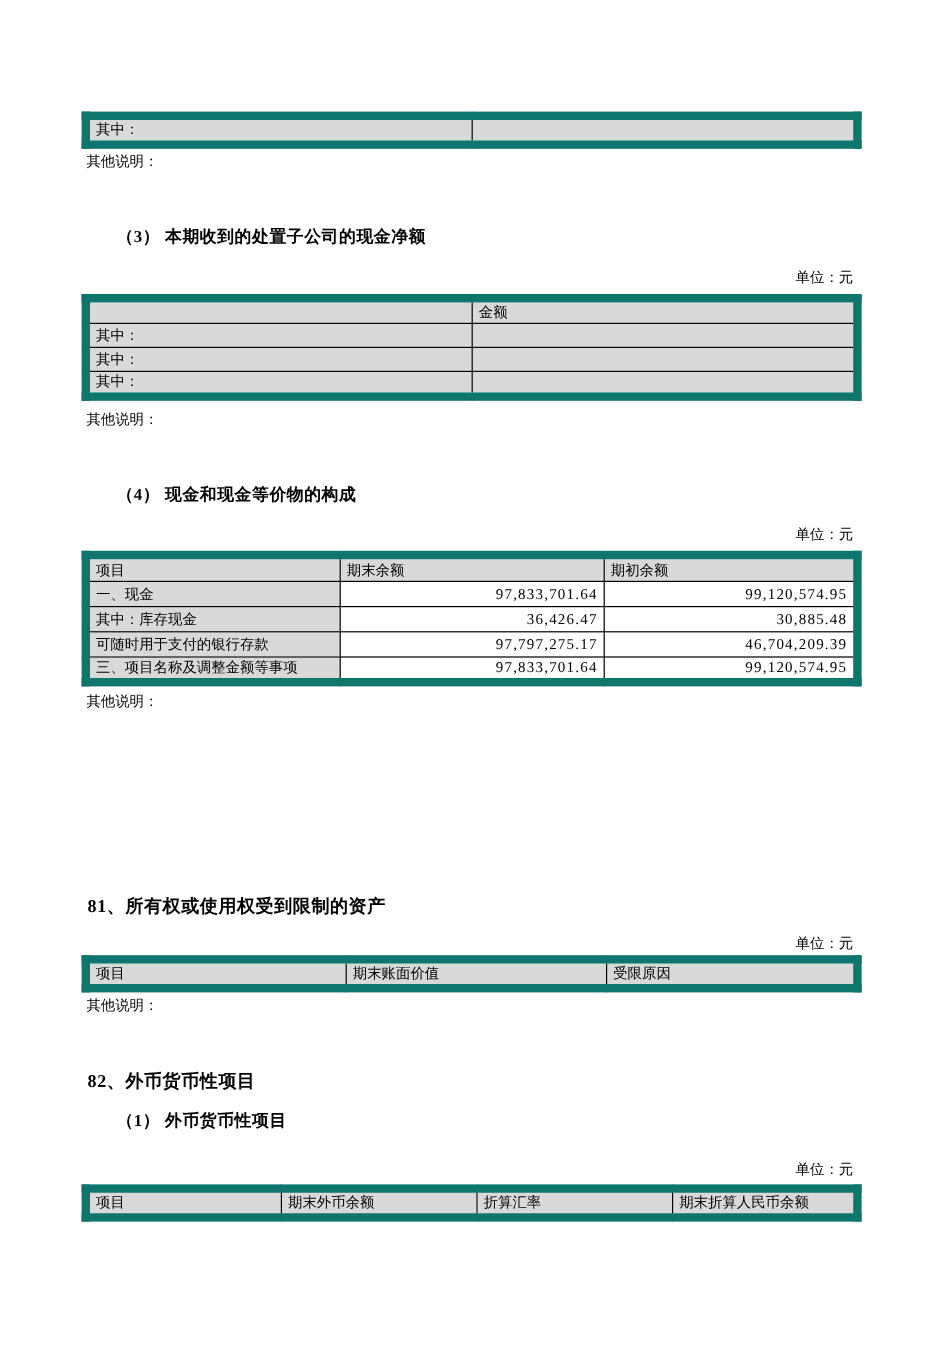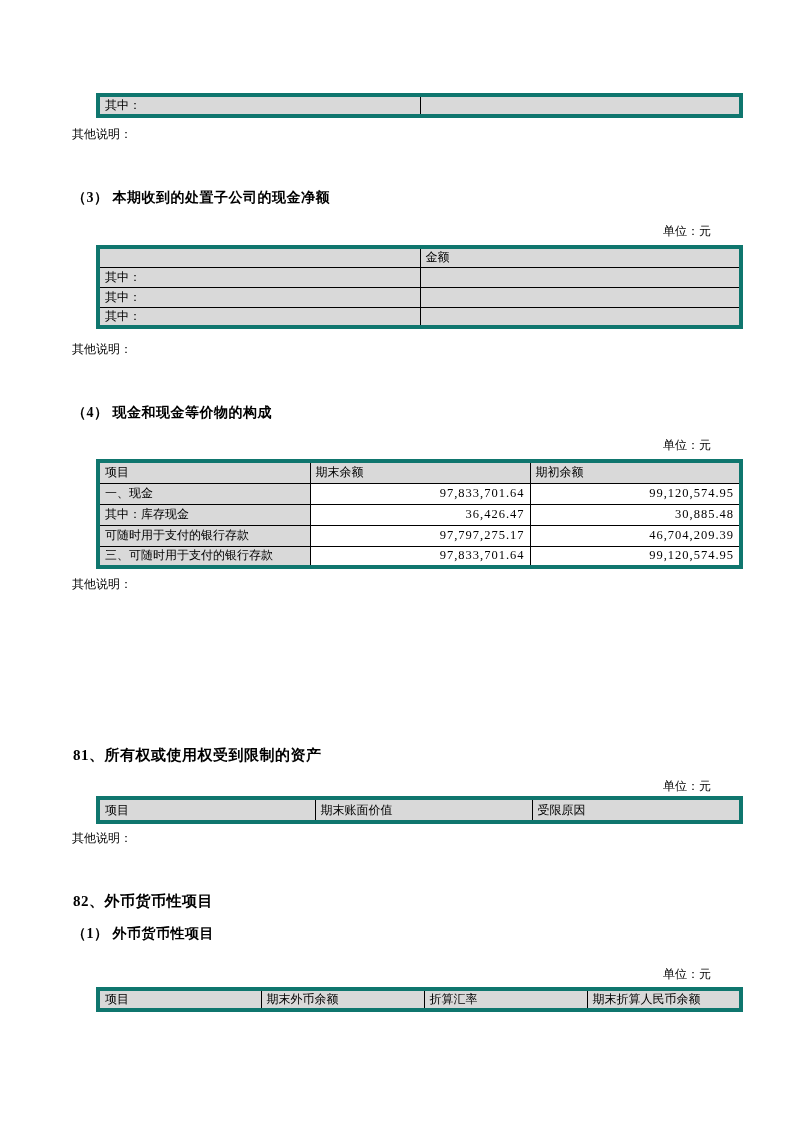--- a/index.html
+++ b/index.html
@@ -19,33 +19,33 @@
     font-size: 12px;
   }
   table.doc td, table.doc th {
     border: 1px solid #000;
     font-weight: normal;
     padding: 0 5px;
     overflow: hidden;
     white-space: nowrap;
     vertical-align: middle;
   }
-  table.doc { border: 4px solid #0f766e; margin-left: 28px; }
+  table.doc { border: 7px solid #0f766e; }
   .shade { background: #d9d9d9; }
   td.center { text-align: left; }
   td.num { text-align: right; background: #ffffff; letter-spacing: 1px; padding-right: 6px; font-size: 12.5px; font-family: Liberation Serif, serif; }
   td.indent { padding-left: 34px; }
   .row20 td { height: 20px; }
   .row21 td { height: 21px; }
   .row22 td { height: 22px; }
   .row24 td { height: 24px; }
   .note { position: absolute; left: 72px; font-size: 12px; text-align: center; }
   .unit { position: absolute; right: 82px; font-size: 12px; text-align: center; }
   .h-num { position: absolute; left: 73px; font-size: 15px; font-weight: bold; letter-spacing: 0.5px; }
-  .h-sub { position: absolute; left: 72px; font-size: 14px; font-weight: bold; letter-spacing: 0.5px; }
+  .h-sub { position: absolute; left: 97px; font-size: 14px; font-weight: bold; letter-spacing: 0.5px; }
   .body-text { position: absolute; left: 72px; font-size: 12px; }
 </style>
 </head>
 <body>
 
 <div class="page">
 
   <table class="doc" style="top:93px">
     <colgroup>
         <col style="width:322px">
@@ -115,21 +115,21 @@
       <td class="shade">其中：库存现金</td>
       <td class="num">36,426.47</td>
       <td class="num">30,885.48</td>
     </tr>
     <tr class="row21">
       <td class="shade indent">可随时用于支付的银行存款</td>
       <td class="num">97,797,275.17</td>
       <td class="num">46,704,209.39</td>
     </tr>
     <tr class="row21">
-      <td class="shade">三、可随时用于支付的银行存款</td>
+      <td class="shade">三、项目名称及调整金额等事项</td>
       <td class="num">97,833,701.64</td>
       <td class="num">99,120,574.95</td>
     </tr>
   </tbody>
     </table>
 
   <div class="note" style="top:576px">其他说明：</div>
 
 
   <div class="h-num" style="top:746px">81、所有权或使用权受到限制的资产</div>

